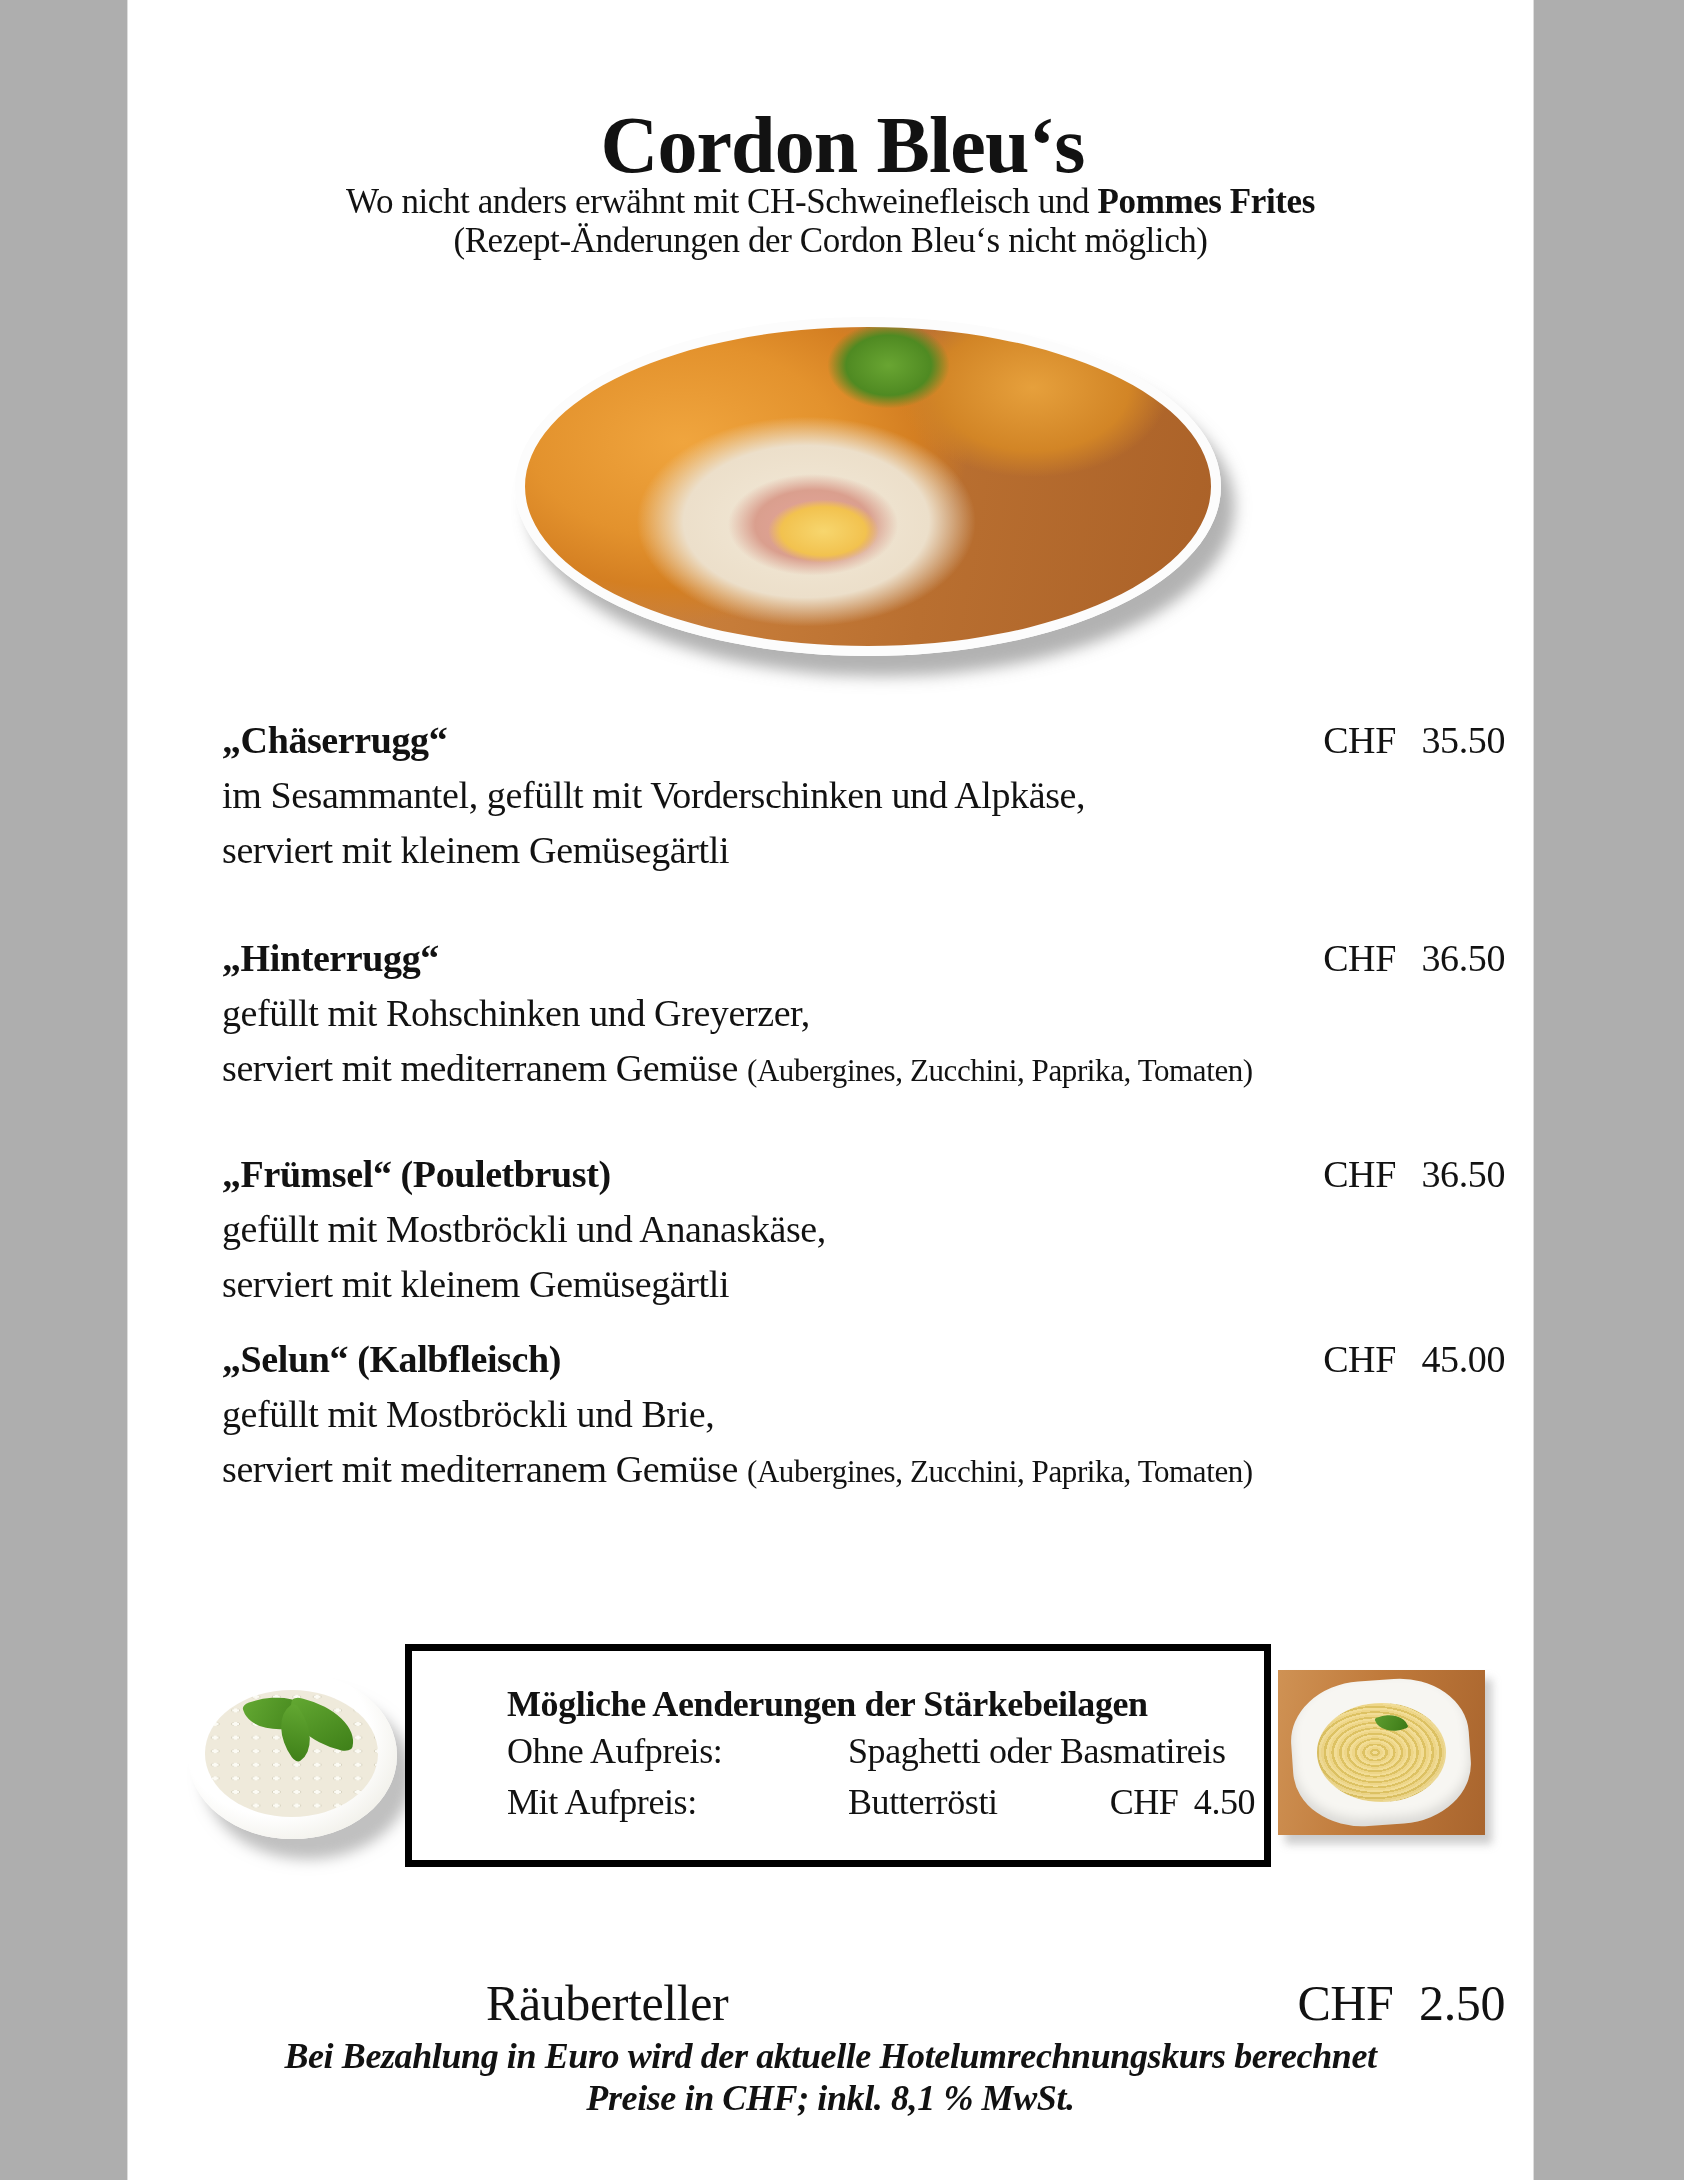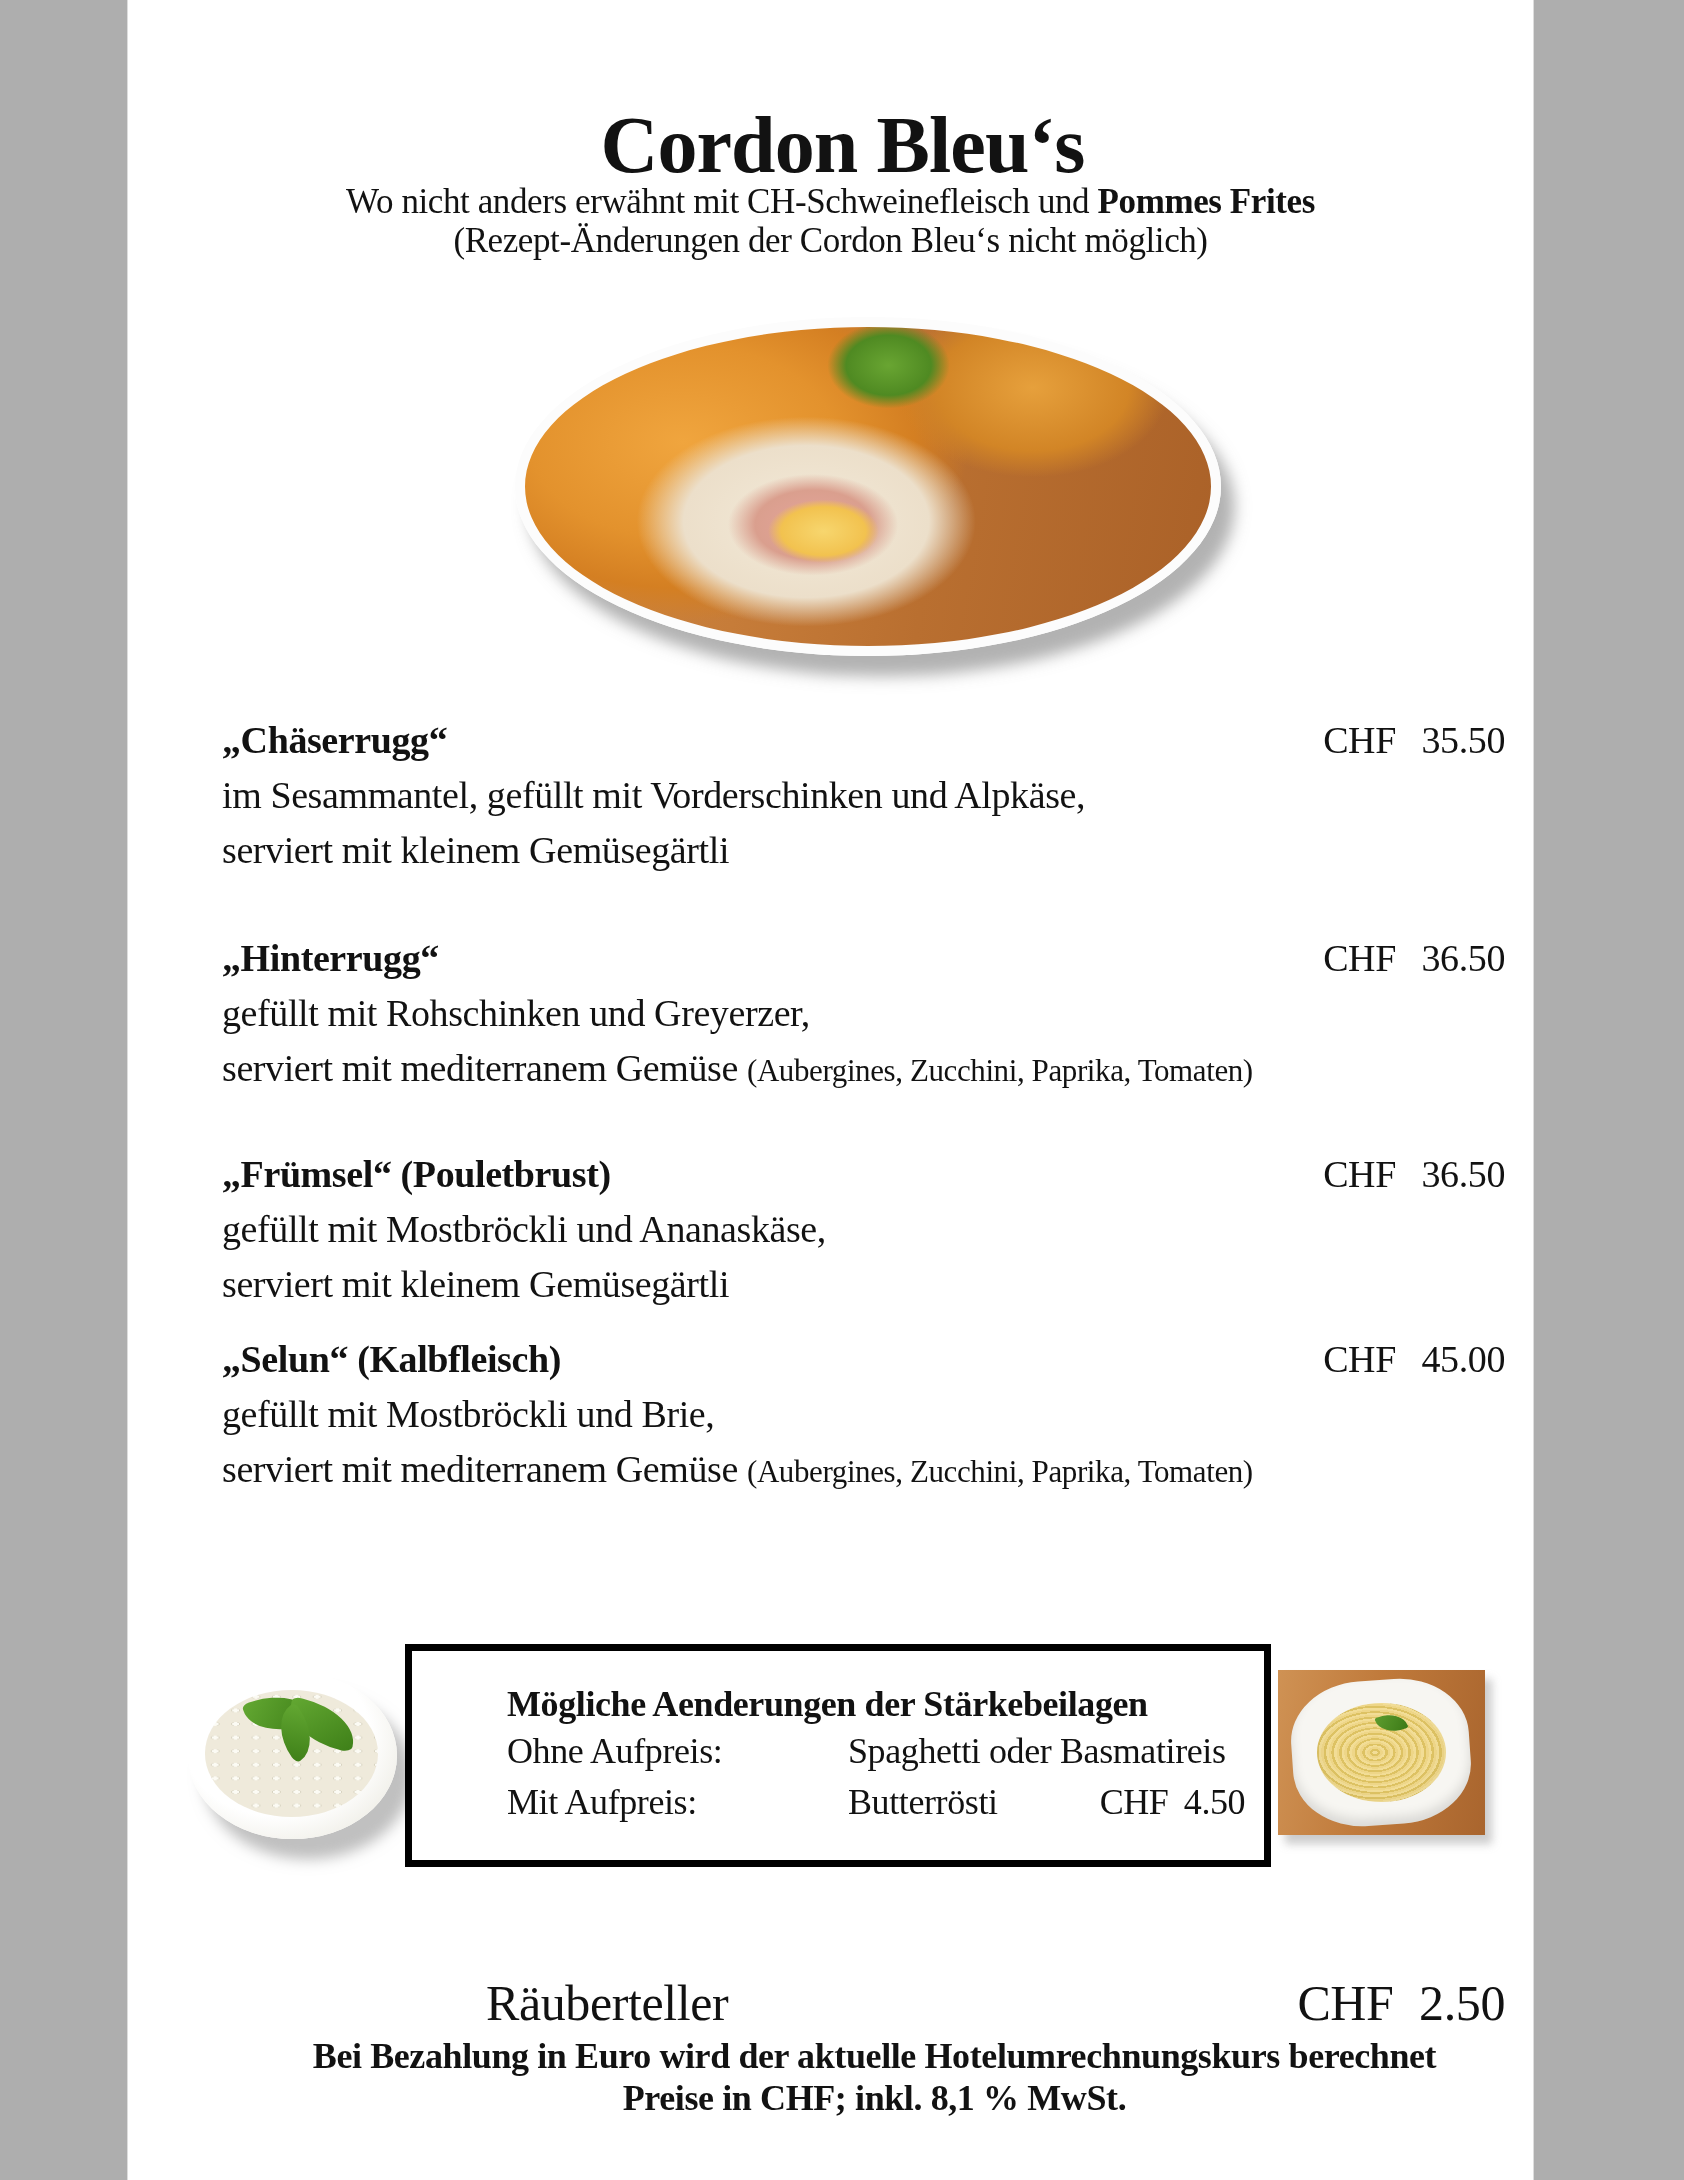--- a/index.html
+++ b/index.html
@@ -27,21 +27,21 @@
       radial-gradient(ellipse 341px 215px at 23% 36%, #f0a53e 0%, #e3922d 45%, #d47f22 68%, rgba(212,127,34,0) 84%),
       linear-gradient(100deg,#cf8a45 0%, #c67c39 35%, #b96f30 60%, #aa6128 100%);}
   
   .item{position:absolute;left:94px;right:28px;font-size:38px;letter-spacing:-0.4px;}
   .iline{line-height:55px;position:relative;white-space:nowrap;}
   .iname{font-weight:bold;}
   .price{position:absolute;right:0;top:0;display:inline-flex;gap:25.6px;font-weight:normal;}
   .note{font-size:31px;}
   
   .sbox{position:absolute;left:277px;top:1644px;width:866px;height:223px;box-sizing:border-box;
-    border:7.7px solid #000000;background:#ffffff;padding:31px 12px 0 95px;
+    border:7.7px solid #000000;background:#ffffff;padding:31px 2px 0 95px;
     font-size:36px;letter-spacing:-0.4px;}
   .btitle{font-weight:bold;line-height:44px;}
   .brow{line-height:51px;position:relative;white-space:nowrap;}
   .blabel{display:inline-block;width:341px;}
   .bprice{position:absolute;right:6.8px;top:0;display:inline-flex;gap:15.3px;}
   
   .rice{position:absolute;left:60px;top:1672px;width:209px;height:167px;}
   .plate{position:absolute;left:0;top:0;width:100%;height:100%;border-radius:50%;
     background:radial-gradient(ellipse at 42% 38%, #ffffff 0 55%, #f2f1eb 76%, #e6e5de 100%);
     box-shadow:15.3px 20.4px 13.6px rgba(130,130,130,.5);}
@@ -65,21 +65,21 @@
     background:
       radial-gradient(ellipse at 50% 45%, rgba(255,255,255,0) 55%, rgba(0,0,0,.07) 100%),
       repeating-radial-gradient(ellipse at 45% 50%, #f2dd96 0 2.6px, #ddc263 2.6px 5.1px, #eed688 5.1px 7.7px);}
   .basil{position:absolute;left:48%;top:26%;width:29px;height:20.4px;border-radius:10% 90% 10% 90%;
     transform:rotate(-20deg);background:linear-gradient(135deg,#5d9c2e,#3c7a17);}
   
   .extra{position:absolute;left:94px;right:28px;top:1983px;font-size:50px;
     letter-spacing:-0.4px;line-height:41px;}
   .extra .ename{margin-left:264px;}
   .fline{position:absolute;left:0;width:100%;text-align:center;font-size:36px;
-    font-weight:bold;line-height:1.15;letter-spacing:-0.4px;padding-left:44px;}
+    font-style:italic;font-weight:bold;line-height:1.15;letter-spacing:-0.4px;}
   .f1{top:2036px;}
   .f2{top:2078px;}
 </style>
 </head>
 <body>
 
 <div class="page">
 
   <div class="title">Cordon Bleu‘s</div>
 

